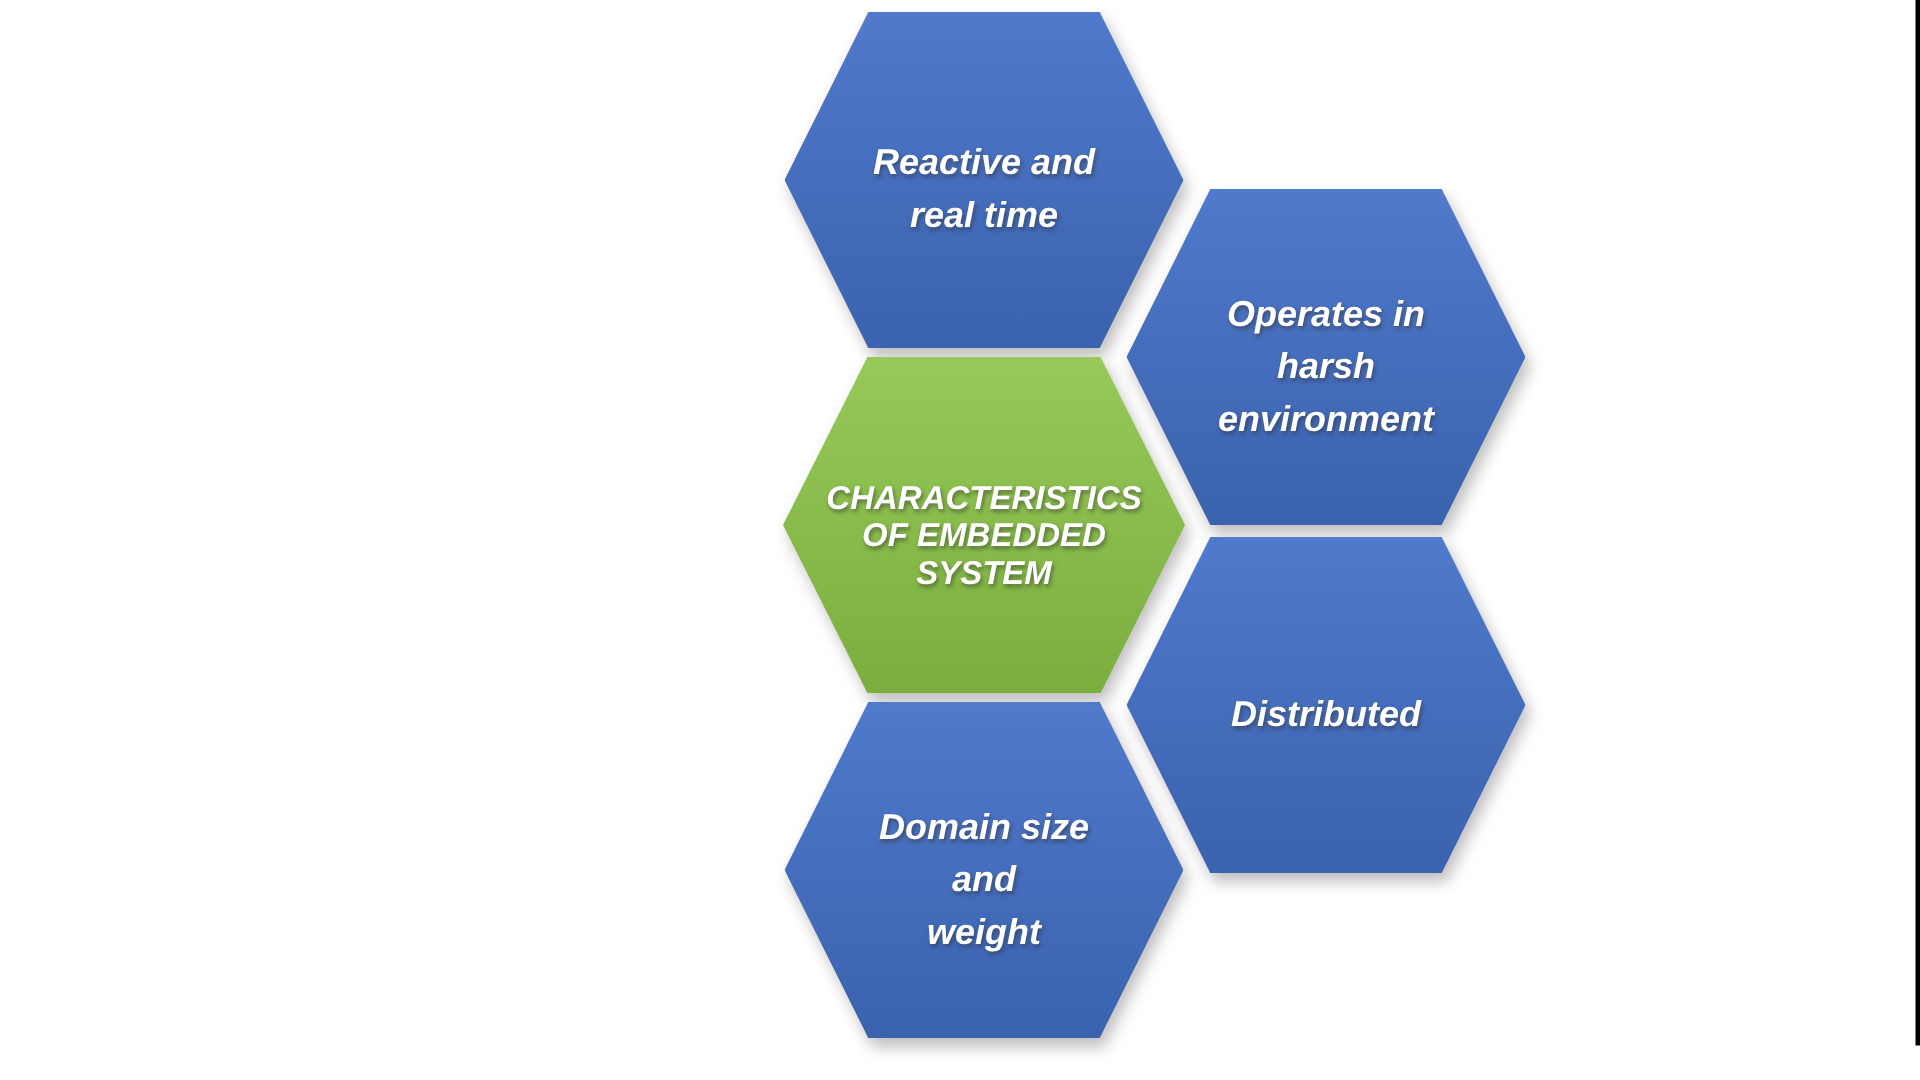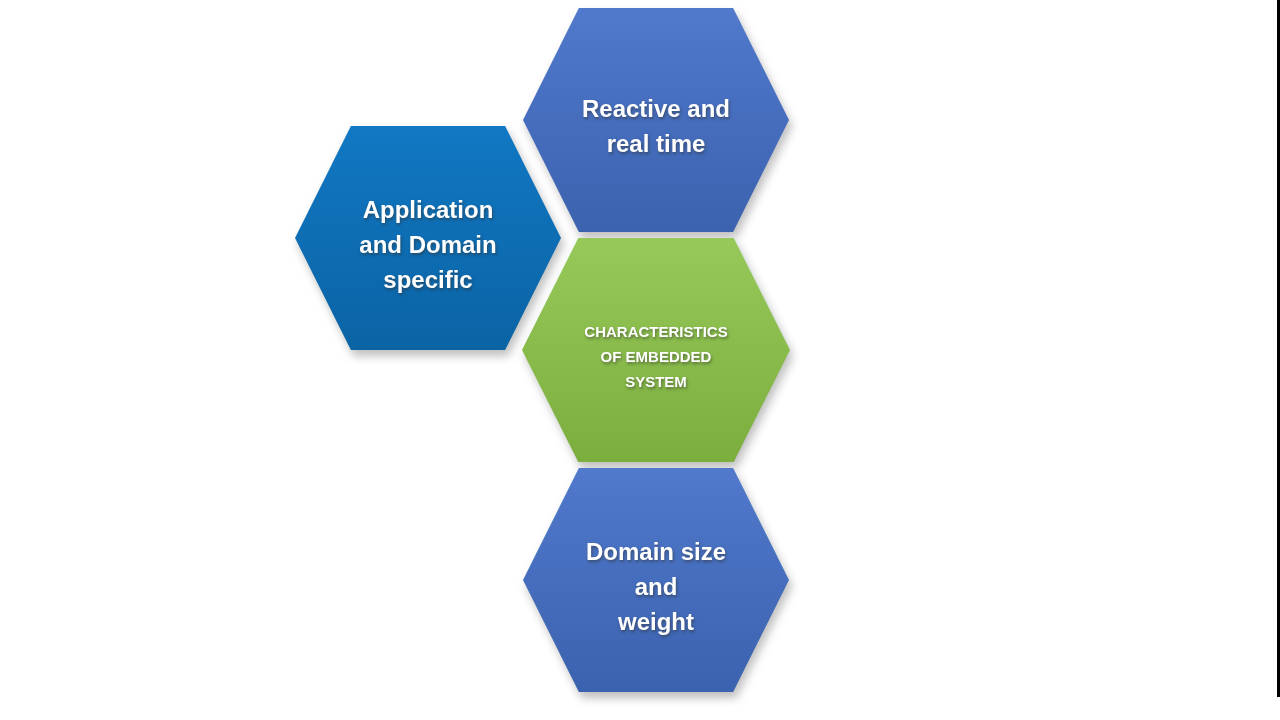--- a/index.html
+++ b/index.html
@@ -36,28 +36,29 @@
   }
   .hex--accent {
     background: linear-gradient(180deg, var(--accent-hex-top, #1178c3) 0%, var(--accent-hex-bottom, #0b63a4) 100%);
   }
   .hex--center {
     background: linear-gradient(180deg, var(--center-hex-top, #96c959) 0%, var(--center-hex-bottom, #7cae3e) 100%);
   }
   .hex-label {
     color: var(--label-text, #ffffff);
     font-weight: bold;
+    font-style: italic;
     text-align: center;
     white-space: pre-line;
     font-size: 24px;
     line-height: 35px;
     text-shadow: 1px 2px 3px rgba(50, 50, 50, 0.55);
   }
   .hex-label--center {
-    font-size: 15px;
+    font-size: 22px;
     line-height: 25px;
   }
   
   .pos-reactive    { left: 523px; top: 8px; }
   .pos-application { left: 295px; top: 126px; }
   .pos-harsh       { left: 751px; top: 126px; }
   .pos-center      { left: 522px; top: 238px; width: 268px; }
   .pos-power       { left: 295px; top: 358px; }
   .pos-distributed { left: 751px; top: 358px; }
   .pos-small       { left: 523px; top: 468px; }
@@ -76,38 +77,43 @@
 
 <div class="stage">
 
   <div class="hex-wrap pos-reactive">
     <div class="hex hex--outer">
       <div class="hex-label">Reactive and
 real time</div>
     </div>
   </div>
 
-  <div class="hex-wrap pos-application">
-    <div class="hex hex--accent">
-      <div class="hex-label">Application
-and Domain
-specific</div>
+
+  <div class="hex-wrap pos-harsh">
+    <div class="hex hex--outer">
+      <div class="hex-label">Operates in
+harsh
+environment</div>
     </div>
   </div>
-
 
   <div class="hex-wrap pos-center">
     <div class="hex hex--center">
       <div class="hex-label hex-label--center">CHARACTERISTICS
 OF EMBEDDED
 SYSTEM</div>
     </div>
   </div>
 
 
+  <div class="hex-wrap pos-distributed">
+    <div class="hex hex--outer">
+      <div class="hex-label">Distributed</div>
+    </div>
+  </div>
 
   <div class="hex-wrap pos-small">
     <div class="hex hex--outer">
       <div class="hex-label">Domain size and
 weight</div>
     </div>
   </div>
 
   <div class="frame-edge"></div>
 

